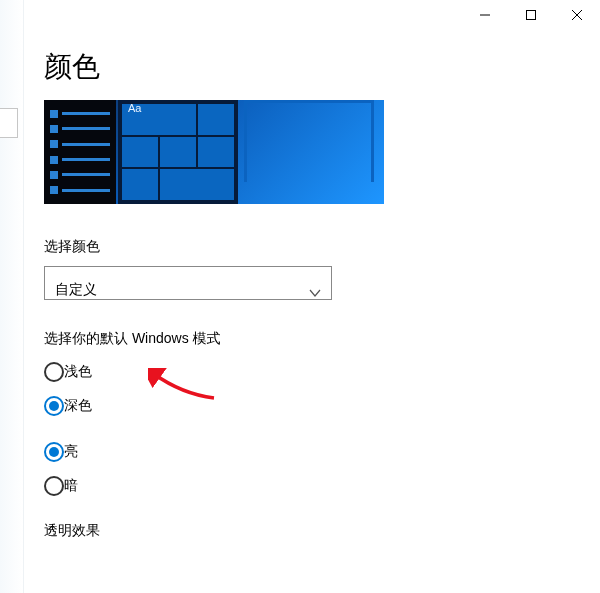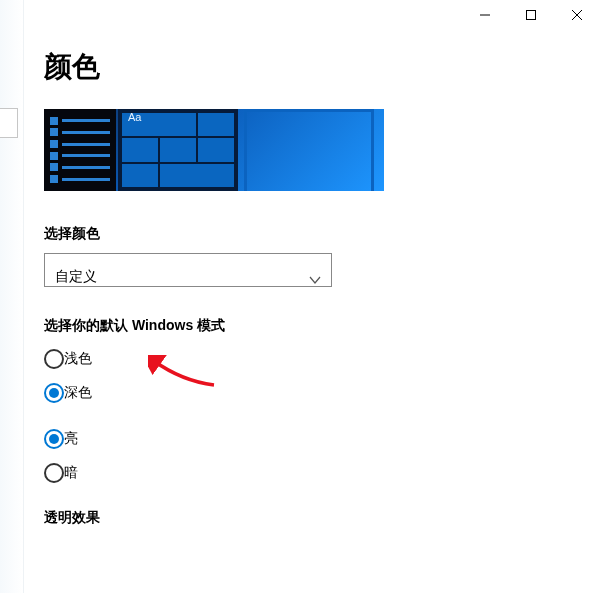--- a/index.html
+++ b/index.html
@@ -51,28 +51,28 @@
   
   .content {
     position: absolute;
     left: 44px;
     top: 40px;
     right: 20px;
     bottom: 0;
     overflow: hidden;
   }
   h1.page-title {
-    font-weight: 700;
+    font-weight: 400;
     font-size: 28px;
-    margin: 8px 0 23px 0;
+    margin: 8px 0 14px 0;
   }
   
   .preview {
     width: 340px;
-    height: 82px;
+    height: 104px;
     position: relative;
     margin-bottom: 34px;
   }
   .preview .wall {
     position: absolute;
     left: 0; top: 0; right: 0; bottom: 0;
     background: linear-gradient(135deg, #0f2b57 0%, #0a5bb8 40%, #1e96ff 100%);
   }
   .preview .taskbar {
     position: absolute;
@@ -134,21 +134,20 @@
     height: 82px;
     border: 3px solid #0b63c0;
     border-bottom: none;
     background: rgba(0,0,0,0);
   }
   
   .section-label {
     font-size: 14px;
     margin-bottom: 10px;
     margin-top: 0;
-    font-weight: bold;
   }
   
   .dropdown {
     width: 288px;
     height: 34px;
     border: 1px solid #888;
     background: #fff;
     display: flex;
     align-items: flex-end;
     padding: 0 10px;

